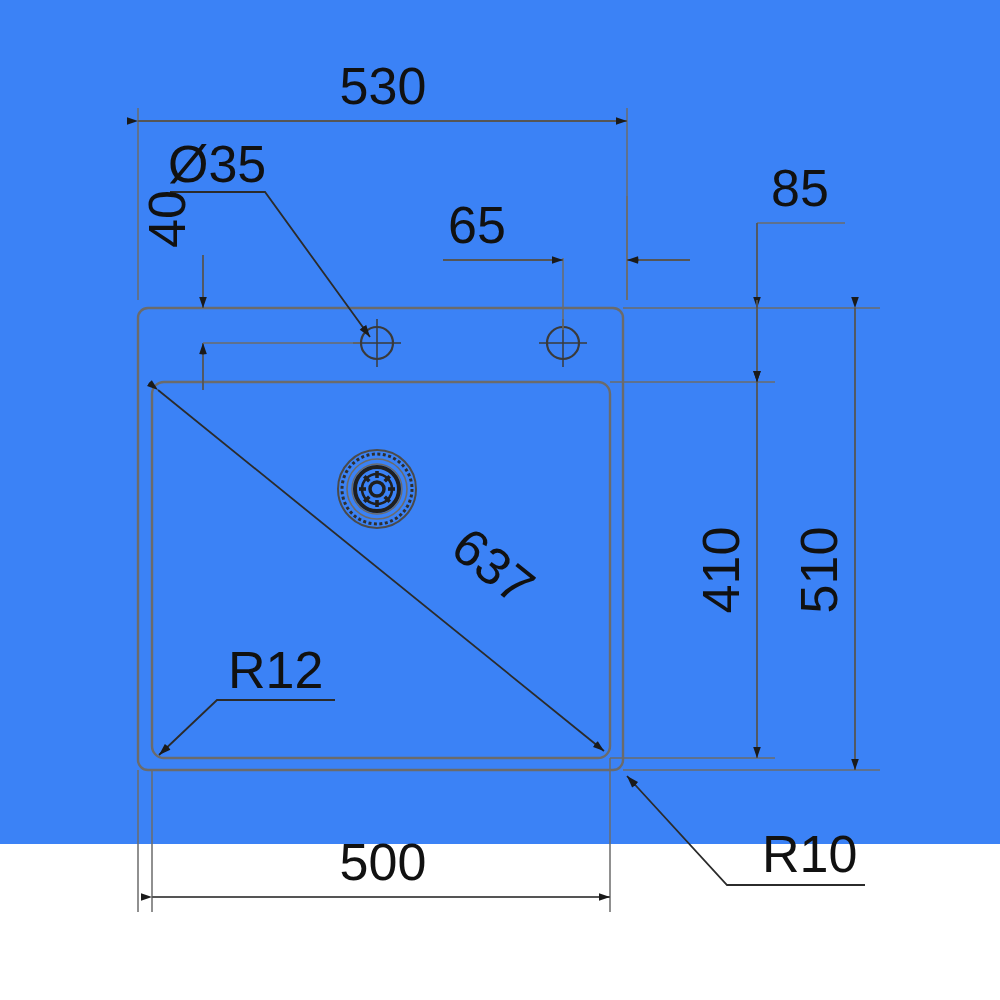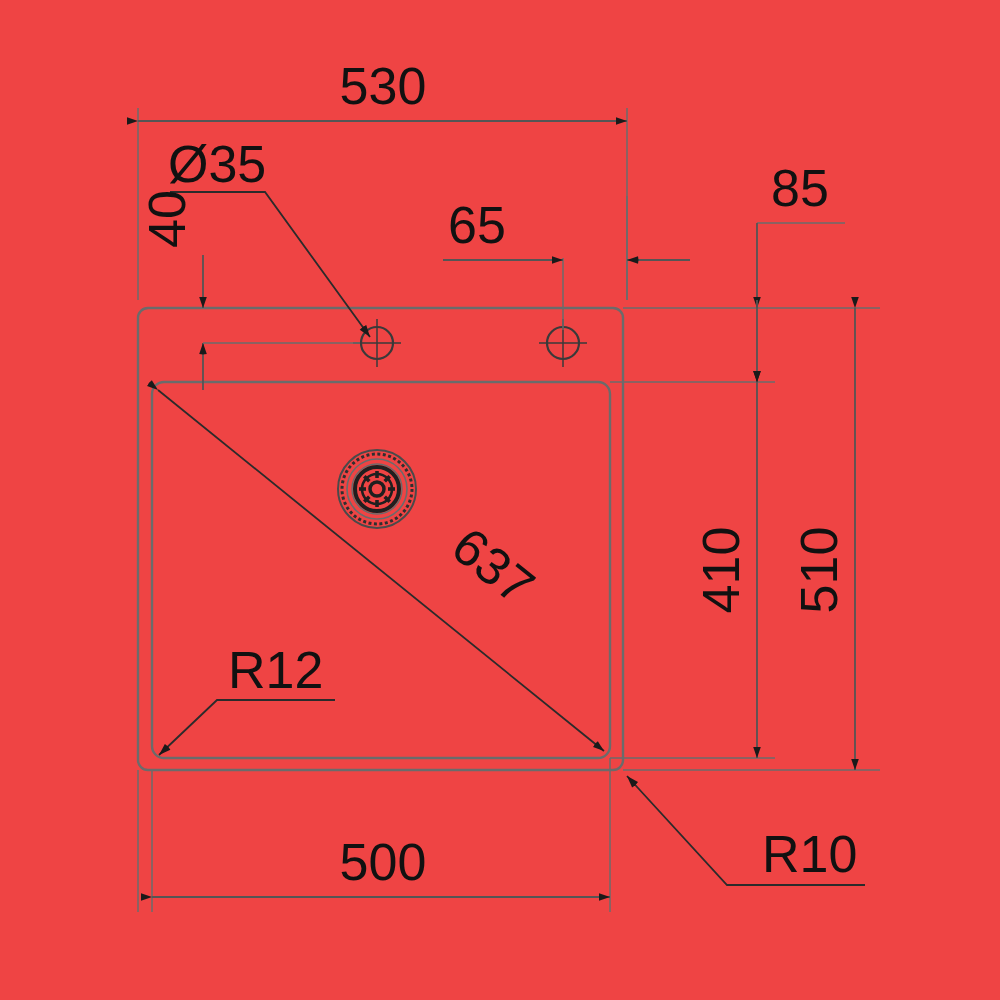--- a/index.html
+++ b/index.html
@@ -9,22 +9,22 @@
   }
   body {
     width: 1000px;
     height: 1000px;
     font-family: "Liberation Sans", sans-serif;
     overflow: hidden;
   }
   #drawing-root {
     position: relative;
     width: 1000px;
-    height: 1000px;
-    background: #ef4444;
+    height: 844px;
+    background: #3b82f6;
   }
   svg.dwg {
     position: absolute;
     left: 0;
     top: 0;
     width: 1000px;
     height: 1000px;
     display: block;
   }
   .dimtext {

